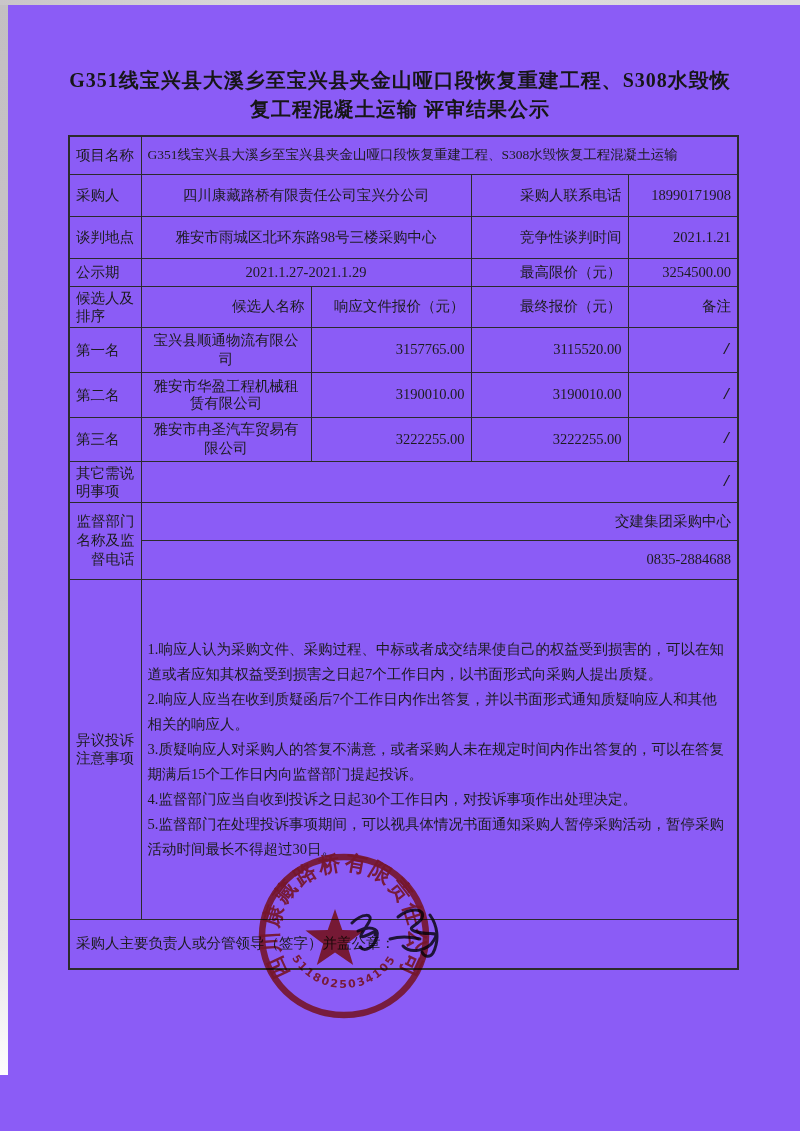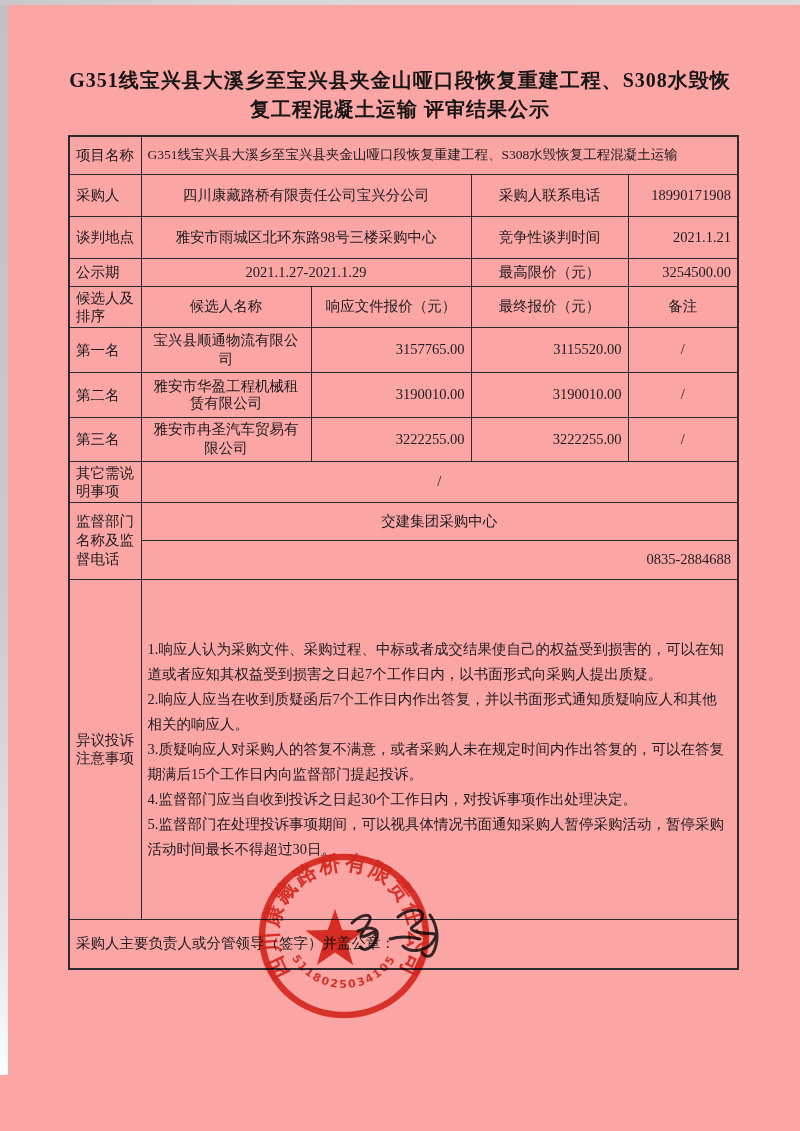--- a/index.html
+++ b/index.html
@@ -4,21 +4,21 @@
 <style>
   html,body{margin:0;padding:0;}
   body{
     width:800px;height:1131px;
     background:#ffffff;
     font-family:"Liberation Serif","DejaVu Serif",serif;
     color:#1c1c1e;
     position:relative;
     overflow:hidden;
   }
-  .page{position:absolute;inset:0;background:#fca5a5;}
+  .page{position:absolute;inset:0;background:#8b5cf6;}
   .edge-left{
     position:absolute;left:0;top:0;width:8px;height:1075px;
     background:linear-gradient(to bottom,#c3bfc2 0%,#ccc8cb 55%,#e9e6e8 88%,#fdfdfe 100%);
   }
   .edge-top{
     position:absolute;left:0;top:0;width:100%;height:5px;
     background:linear-gradient(to right,#c9c5c8 0%,#d9d6d9 30%,#dddadd 100%);
   }
   .title{
     position:absolute;top:66px;left:50%;transform:translateX(-50%);
@@ -37,23 +37,23 @@
     color:#1c1c1e;
   }
   table.doc td{
     border:1px solid #2b2b2d;
     padding:2px 6px;
     vertical-align:middle;
     overflow:hidden;
   }
   table.doc{border:2px solid #2b2b2d;}
   td.lbl{padding-left:5px;text-align:left;line-height:18px;margin-top:44px;}
-  td.lbl-c{text-align:left;line-height:19px;padding-left:2px;padding-right:2px;}
+  td.lbl-c{text-align:right;line-height:19px;padding-left:2px;padding-right:2px;}
   td.val-l{text-align:center;padding-left:8px;}
-  td.val-c{text-align:center;}
+  td.val-c{text-align:right;font-family:Liberation Mono, monospace;}
   td.nowrap{white-space:nowrap;font-size:13.5px;letter-spacing:0;padding-left:8px;margin-top:16px;}
   td.num{text-align:right;font-family:"Liberation Serif","DejaVu Serif",serif;}
   td.obj-cell{padding:10px 8px 10px 10px;margin-top:17px;}
   .obj-item{line-height:25px;text-align:left;font-size:14.5px;}
   td.sign-cell{padding-left:8px;font-size:14.5px;}
   .seal{
     position:absolute;left:252px;top:848px;width:190px;height:178px;
     mix-blend-mode:multiply;
     pointer-events:none;
   }

